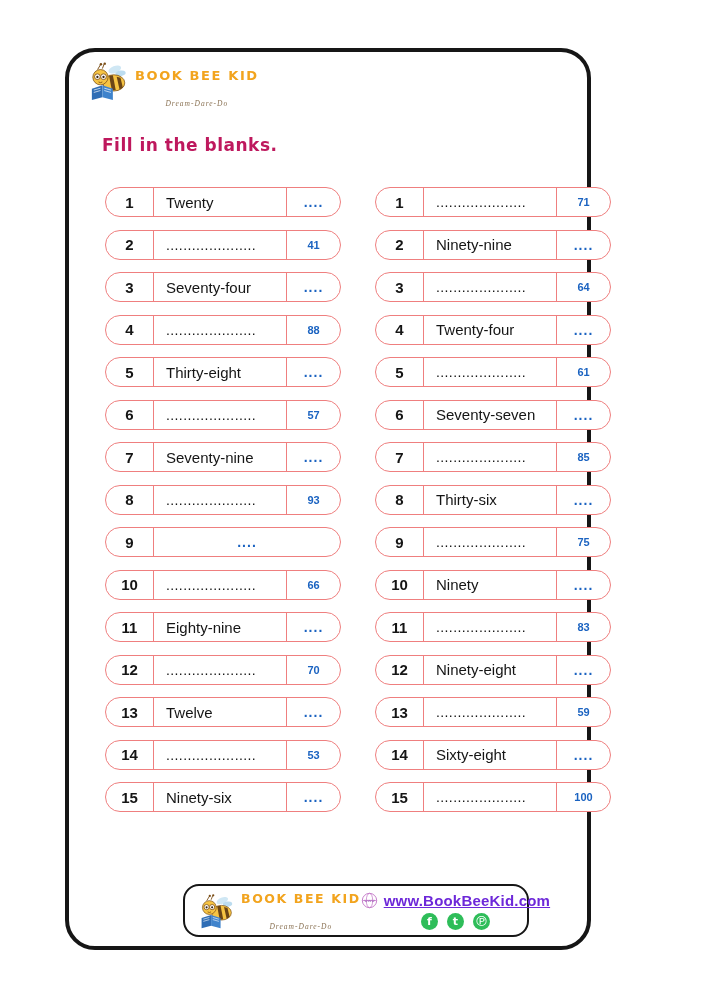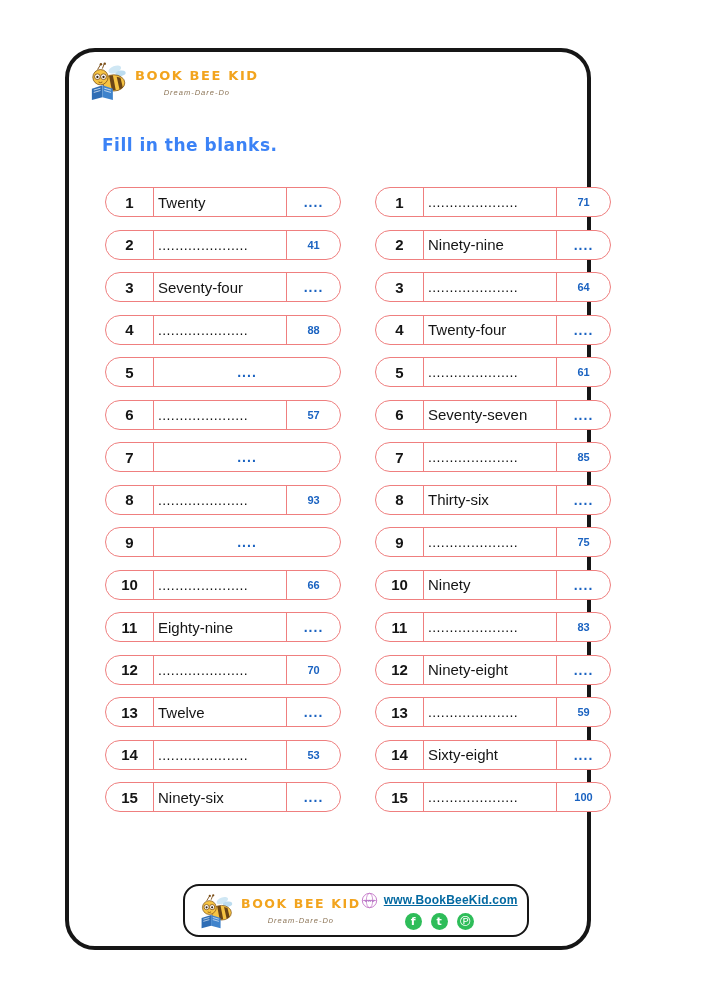--- a/index.html
+++ b/index.html
@@ -13,42 +13,42 @@
 
   
   .brand-top { position:absolute; left:20px; top:8px; display:flex; align-items:flex-start; }
   .brand-top .bee { width:42px; height:42px; flex:0 0 auto; }
   .brand-text { margin-left:4px; margin-top:8px; }
   .brand-name {
     color:var(--brand-orange); font-weight:bold; font-size:13px; letter-spacing:1.6px;
     font-family:"DejaVu Sans", sans-serif; white-space:nowrap;
   }
   .brand-tagline {
-    text-align:center; font-family:Liberation Sans, sans-serif; font-style:italic;
-    font-size:7.5px; color:#8b7355; margin-top:5px; letter-spacing:1px;
+    text-align:center; font-family:Liberation Serif, serif; font-style:italic;
+    font-size:7.5px; color:#8b7355; margin-top:16px; letter-spacing:1px;
   }
 
   
   .heading {
     position:absolute; left:33px; top:83px; font-size:17px; font-weight:bold;
-    color:#3b82f6; font-family:"DejaVu Sans", sans-serif; letter-spacing:0.5px;
+    color:#be185d; font-family:"DejaVu Sans", sans-serif; letter-spacing:0.5px;
   }
 
   
   .col { position:absolute; top:135px; width:236px; }
   .col.left  { left:36px; }
   .col.right { left:306px; }
 
   .pill {
     height:30px; margin-bottom:12.5px; border:1.8px solid var(--pill-border);
     border-radius:15px; display:flex; align-items:stretch; background:#fff; overflow:hidden;
   }
   .cell { display:flex; align-items:center; }
   .cell.num  { width:47px; justify-content:center; font-weight:bold; font-size:15px; color:#151515; }
-  .cell.word { width:133px; border-left:1.6px solid var(--pill-border); padding-left:4px;
+  .cell.word { width:133px; border-left:1.6px solid var(--pill-border); padding-left:12px;
                font-size:15px; color:#151515; overflow:hidden; white-space:nowrap; }
   .cell.word.blank { font-size:14px; letter-spacing:0.4px; color:#111; }
   .cell.ans  { flex:1; border-left:1.6px solid var(--pill-border); justify-content:center;
                font-weight:bold; font-size:11px; color:var(--answer-blue); }
   .cell.ans.dots { letter-spacing:1px; font-size:14px; }
 
   
   .footer-box {
     position:absolute; left:114px; top:832px; width:346px; height:53px;
     border:2.5px solid #161616; border-radius:16px; display:flex; align-items:center;
@@ -56,21 +56,21 @@
   .footer-brand { display:flex; align-items:center; margin-left:14px; }
   .footer-brand .bee { width:38px; height:38px; }
   .footer-brand .brand-text { margin-top:0; }
   .footer-brand .brand-name { font-size:12.5px; }
   .footer-brand .brand-tagline { font-size:7.5px; }
 
   .footer-right { margin-left:auto; margin-right:22px; display:flex; flex-direction:column; align-items:center; }
   .site-row { display:flex; align-items:center; }
   .globe { width:17px; height:17px; margin-right:6px; }
   .site-url {
-    font-size:12px; font-weight:bold; color:#0369a1; text-decoration:underline;
+    font-size:15px; font-weight:bold; color:#6d28d9; text-decoration:underline;
     letter-spacing:0.2px;
   }
   .social-row { display:flex; margin-top:4px; }
   .social {
     width:17px; height:17px; border-radius:50%; background:var(--social-green);
     color:#fff; display:flex; align-items:center; justify-content:center;
     font-size:11px; font-weight:bold; margin:0 4.5px; font-family:"DejaVu Sans", sans-serif;
   }
   .social.pinterest { font-size:14px; font-weight:normal; }
 </style>
@@ -124,29 +124,31 @@
         <span class="cell word">Seventy-four</span>
         <span class="cell ans dots">....</span>
       </div>
       <div class="pill">
         <span class="cell num">4</span>
         <span class="cell word blank">.....................</span>
         <span class="cell ans">88</span>
       </div>
       <div class="pill">
         <span class="cell num">5</span>
+        <span class="cell word">Thirty-eight</span>
         <span class="cell ans dots">....</span>
       </div>
       <div class="pill">
         <span class="cell num">6</span>
         <span class="cell word blank">.....................</span>
         <span class="cell ans">57</span>
       </div>
       <div class="pill">
         <span class="cell num">7</span>
+        <span class="cell word">Seventy-nine</span>
         <span class="cell ans dots">....</span>
       </div>
       <div class="pill">
         <span class="cell num">8</span>
         <span class="cell word blank">.....................</span>
         <span class="cell ans">93</span>
       </div>
       <div class="pill">
         <span class="cell num">9</span>
         <span class="cell ans dots">....</span>

